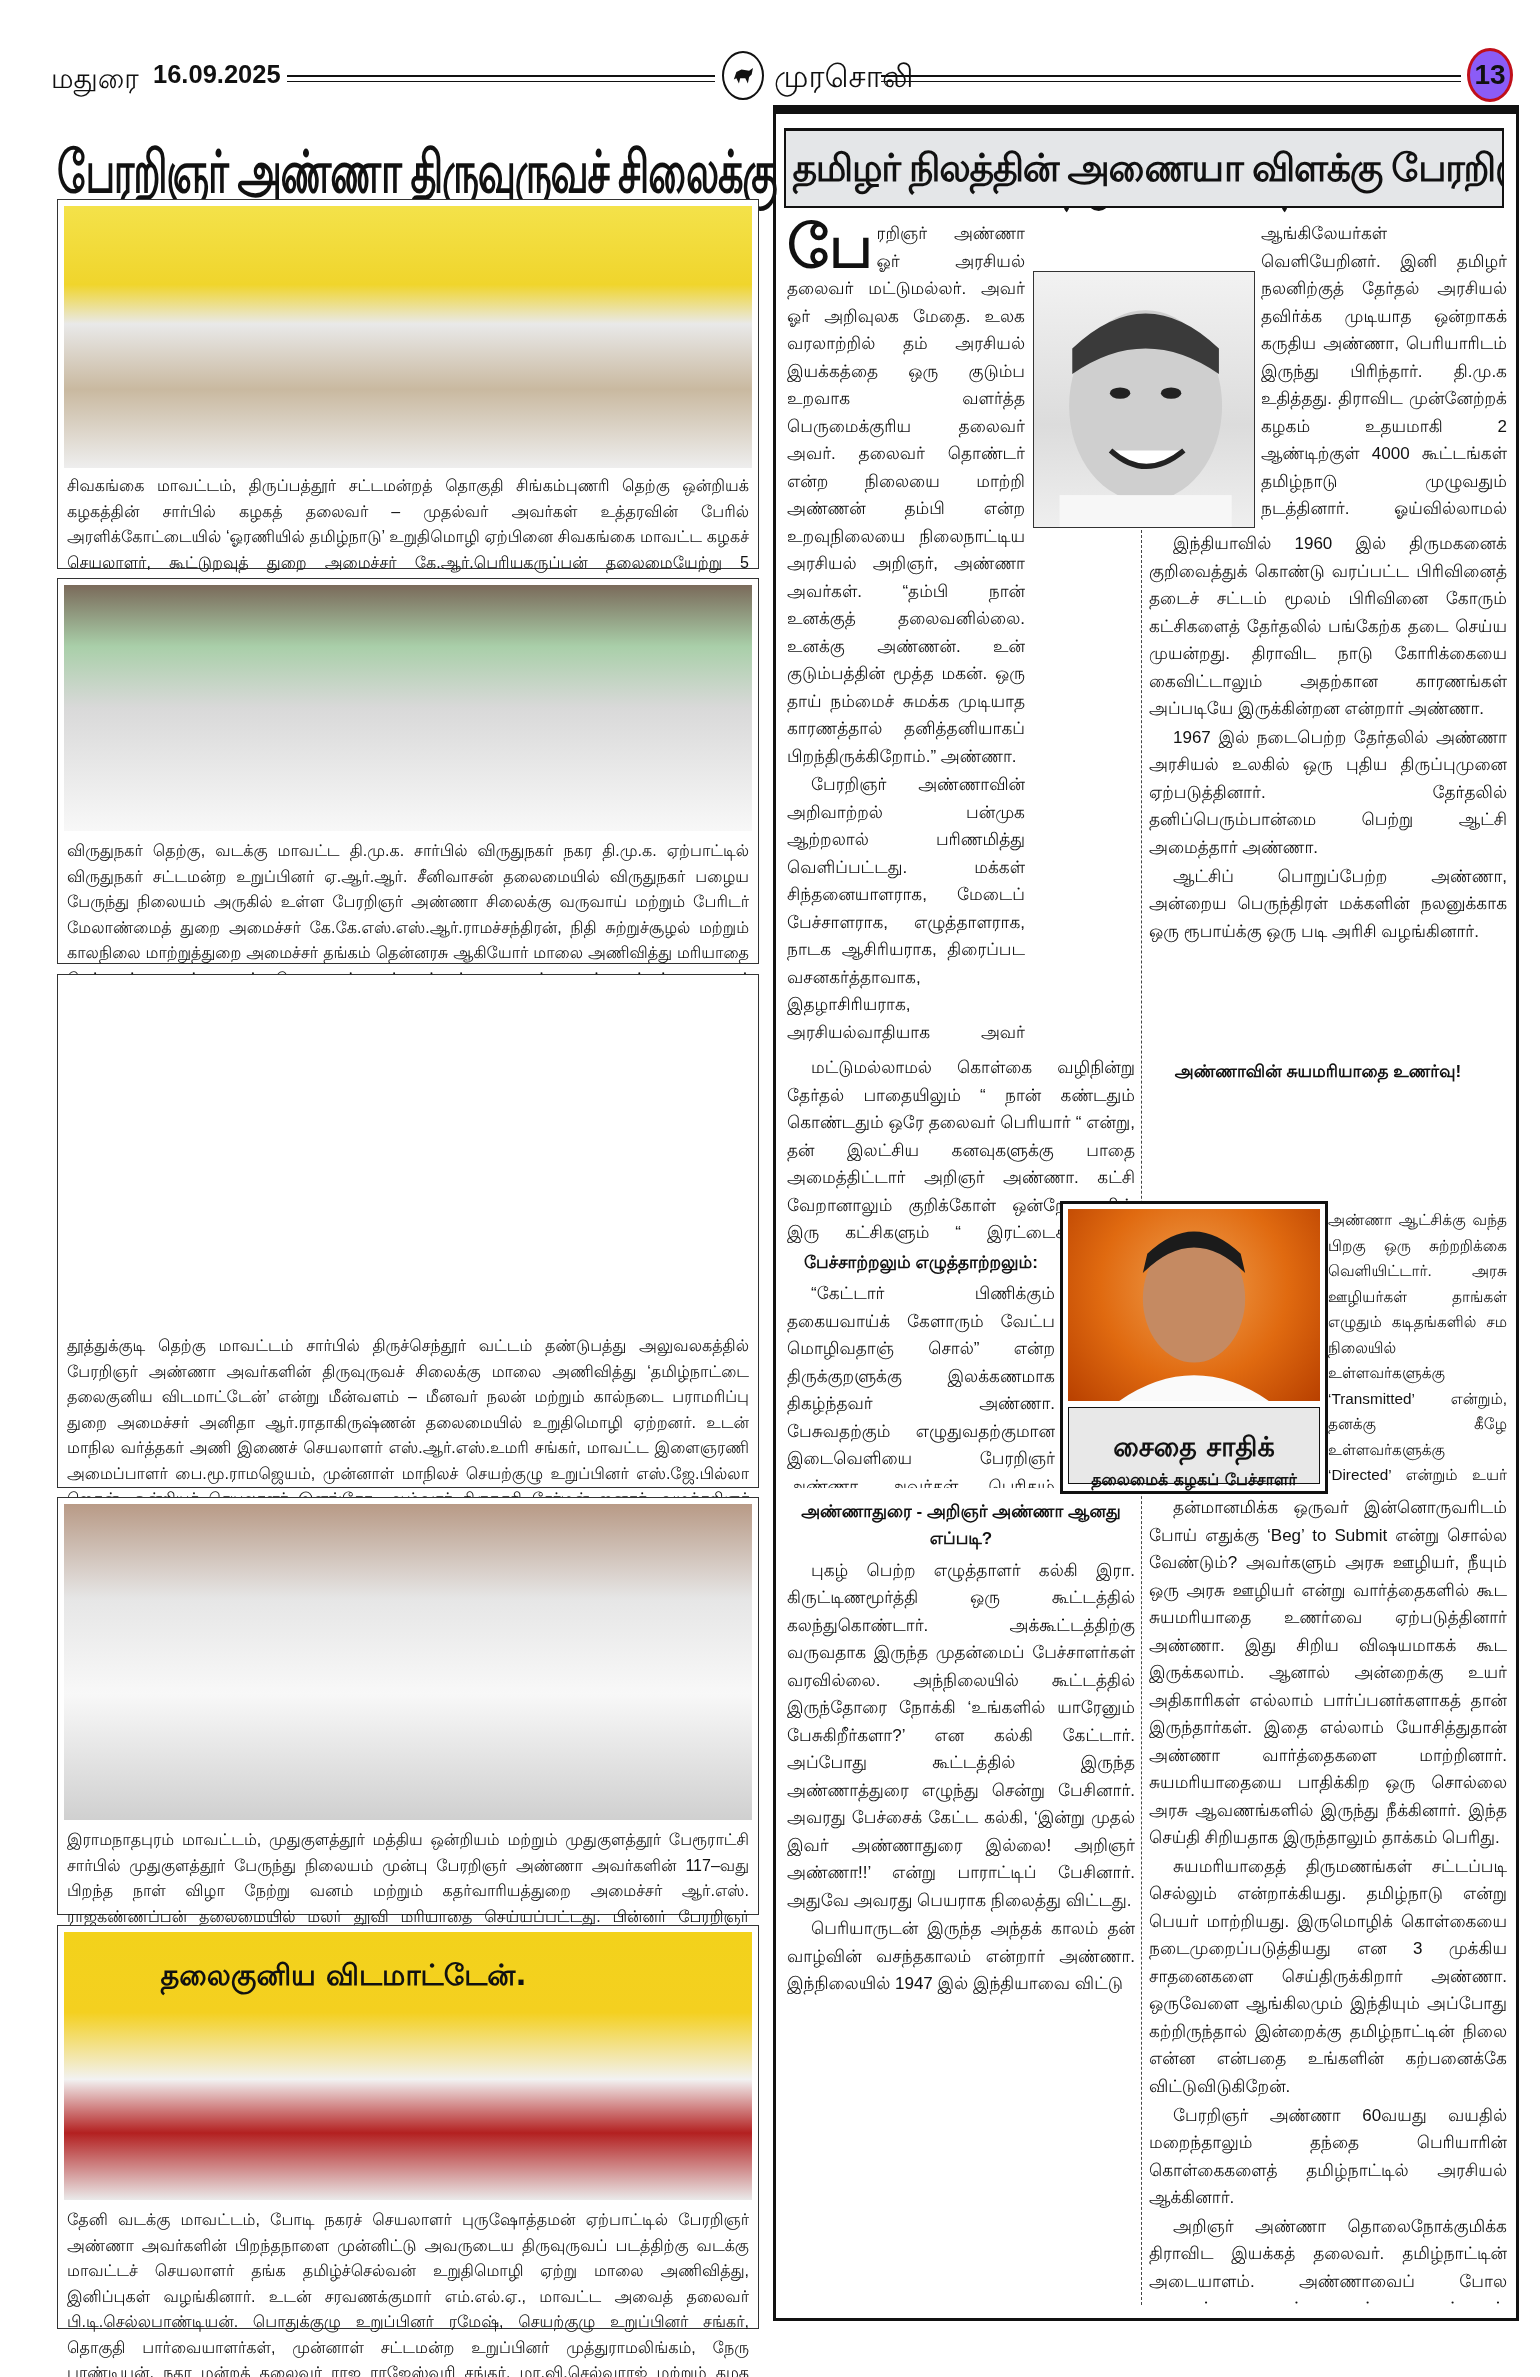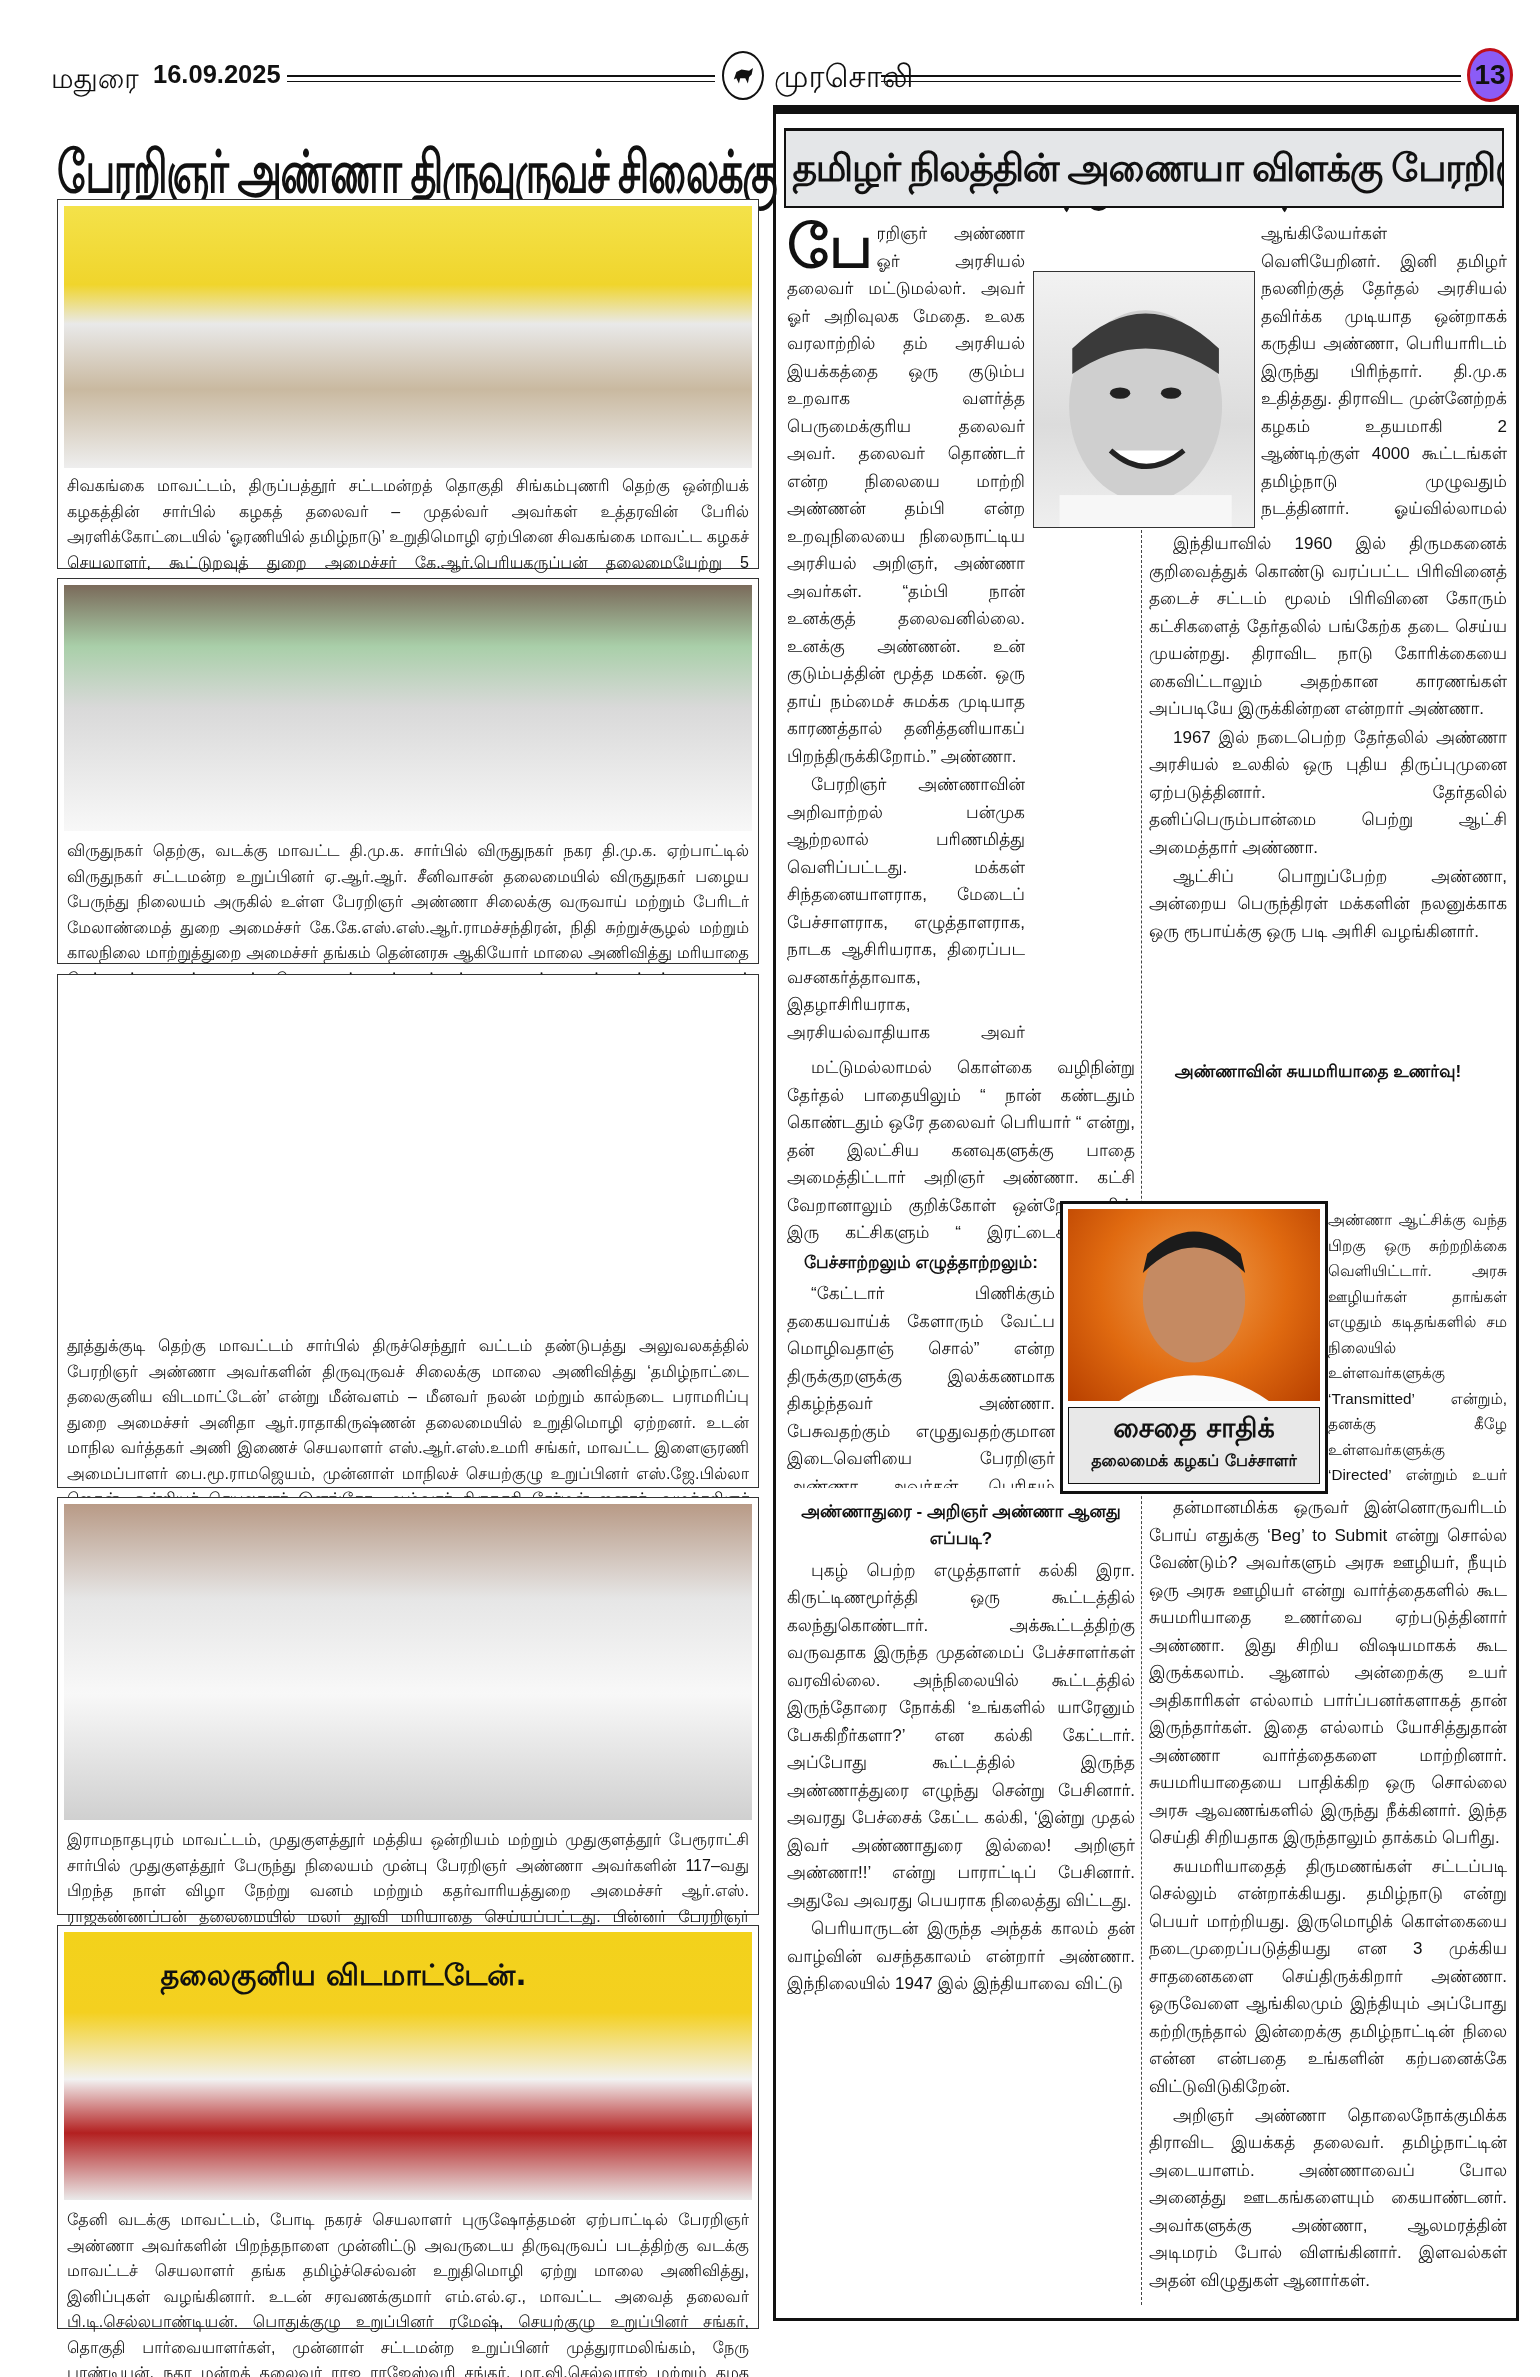--- a/index.html
+++ b/index.html
@@ -19,21 +19,21 @@
   .photo .cap{position:absolute;left:9px;right:9px;font-size:16px;line-height:25.5px;font-family:"Liberation Sans",sans-serif;text-align:justify;}
   .col{position:absolute;font-size:17px;line-height:27.5px;font-family:"Liberation Sans",sans-serif;text-align:justify;overflow:hidden;}
   .col p{margin:0 0 1.3px 0;text-indent:24px;}
   .col .sub{font-weight:bold;text-align:center;text-indent:0;margin:3.8px 0;}
   .dcap{float:left;font-size:59px;line-height:55px;font-weight:bold;margin-right:3.8px;}
   .vsep{position:absolute;border-left:1.9px dashed #444;}
   .portrait{position:absolute;left:1033px;top:271px;width:220px;height:255px;border:1.3px solid #333;background:linear-gradient(180deg,#f2f2f2 0%,#dcdcdc 60%,#efefef 100%);overflow:hidden;}
   .author{position:absolute;left:1060px;top:1201px;width:262px;height:287px;border:3.2px solid #111;background:#fff;}
   .author .ph{position:absolute;left:5.1px;top:5.1px;right:5.1px;height:192px;background:radial-gradient(circle at 50% 40%,#f0a050 0%,#e06a10 55%,#b84000 100%);}
   .author .nm{position:absolute;left:5.1px;right:5.1px;top:203px;height:75px;background:#e8e8e8;border:1.9px solid #111;text-align:center;}
-  .author .nm .n{font-size:27px;font-weight:bold;margin-top:4px;}
+  .author .nm .n{font-size:27px;font-weight:bold;margin-top:23px;}
   .author .nm .r{font-size:16px;font-weight:bold;margin-top:3.8px;}
 </style>
 </head>
 <body>
 
 <div class="hdr">
   <span class="city">மதுரை</span>
   <span class="date">16.09.2025</span>
   <div class="rule" style="left:236px;width:428px;"></div>
   <div class="logo">
@@ -140,16 +140,17 @@
   <p>பெரியாருடன் இருந்த அந்தக் காலம் தன் வாழ்வின் வசந்தகாலம் என்றார் அண்ணா. இந்நிலையில் 1947 இல் இந்தியாவை விட்டு</p>
 </div>
 
 <div class="col" style="left:1328px;top:1207px;width:179px;height:281px;font-size:15.3px;line-height:25.5px;">
   <p style="text-indent:0;">அண்ணா ஆட்சிக்கு வந்த பிறகு ஒரு சுற்றறிக்கை வெளியிட்டார். அரசு ஊழியர்கள் தாங்கள் எழுதும் கடிதங்களில் சம நிலையில் உள்ளவர்களுக்கு ‘Transmitted’ என்றும், தனக்கு கீழே உள்ளவர்களுக்கு ‘Directed’ என்றும் உயர் அதிகாரிகளுக்கு ‘Submit’ என்றும் எழுதுவார்கள். வெறும் ‘Submit’ என்று எழுத மாட்டார்கள் I Beg to Submit என்று எழுதுவார்கள். கீழே கடைசியாக ‘Yours Faithfully, Sincerely’ என்று எல்லாம் போடமாட்டார்கள் ‘Yours Obediently’ என்றுதான் எழுதுவார்கள். ‘Beg’ என்ற சொல்லை பயன்படுத்தக் கூடாது. ‘Submit’ என்று எழுதலாம். ‘Obediently’ என்று எழுதக்கூடாது. ‘Yours Faithfully’ என்று எழுதினால் போதும் என்று சுற்றறிக்கை அனுப்பினார் அண்ணா.</p>
 </div>
 
 <div class="col" style="left:1149px;top:1494px;width:358px;height:811px;">
   <p>தன்மானமிக்க ஒருவர் இன்னொருவரிடம் போய் எதுக்கு ‘Beg’ to Submit என்று சொல்ல வேண்டும்? அவர்களும் அரசு ஊழியர், நீயும் ஒரு அரசு ஊழியர் என்று வார்த்தைகளில் கூட சுயமரியாதை உணர்வை ஏற்படுத்தினார் அண்ணா. இது சிறிய விஷயமாகக் கூட இருக்கலாம். ஆனால் அன்றைக்கு உயர் அதிகாரிகள் எல்லாம் பார்ப்பனர்களாகத் தான் இருந்தார்கள். இதை எல்லாம் யோசித்துதான் அண்ணா வார்த்தைகளை மாற்றினார். சுயமரியாதையை பாதிக்கிற ஒரு சொல்லை அரசு ஆவணங்களில் இருந்து நீக்கினார். இந்த செய்தி சிறியதாக இருந்தாலும் தாக்கம் பெரிது.</p>
   <p>சுயமரியாதைத் திருமணங்கள் சட்டப்படி செல்லும் என்றாக்கியது. தமிழ்நாடு என்று பெயர் மாற்றியது. இருமொழிக் கொள்கையை நடைமுறைப்படுத்தியது என 3 முக்கிய சாதனைகளை செய்திருக்கிறார் அண்ணா. ஒருவேளை ஆங்கிலமும் இந்தியும் அப்போது கற்றிருந்தால் இன்றைக்கு தமிழ்நாட்டின் நிலை என்ன என்பதை உங்களின் கற்பனைக்கே விட்டுவிடுகிறேன்.</p>
+  <p>பேரறிஞர் அண்ணா 60வயது வயதில் மறைந்தாலும் தந்தை பெரியாரின் கொள்கைகளைத் தமிழ்நாட்டில் அரசியல் ஆக்கினார்.</p>
   <p>அறிஞர் அண்ணா தொலைநோக்குமிக்க திராவிட இயக்கத் தலைவர். தமிழ்நாட்டின் அடையாளம். அண்ணாவைப் போல அனைத்து ஊடகங்களையும் கையாண்டனர். அவர்களுக்கு அண்ணா, ஆலமரத்தின் அடிமரம் போல் விளங்கினார். இளவல்கள் அதன் விழுதுகள் ஆனார்கள்.</p>
 
 </div>
 
 
 </body></html>

